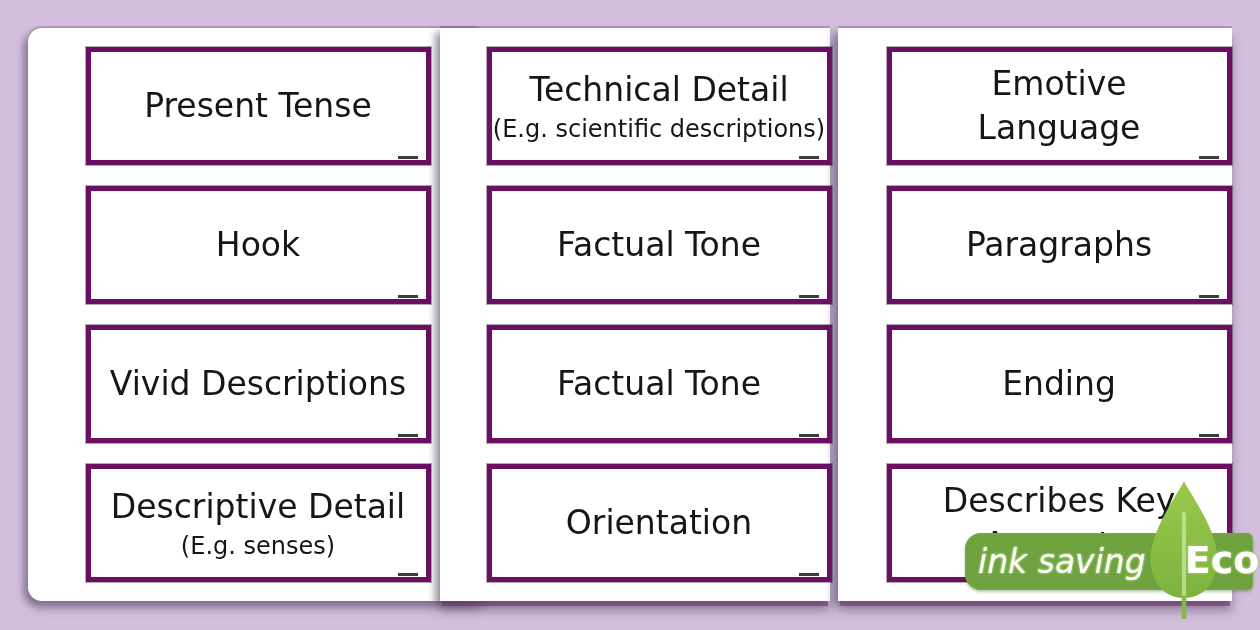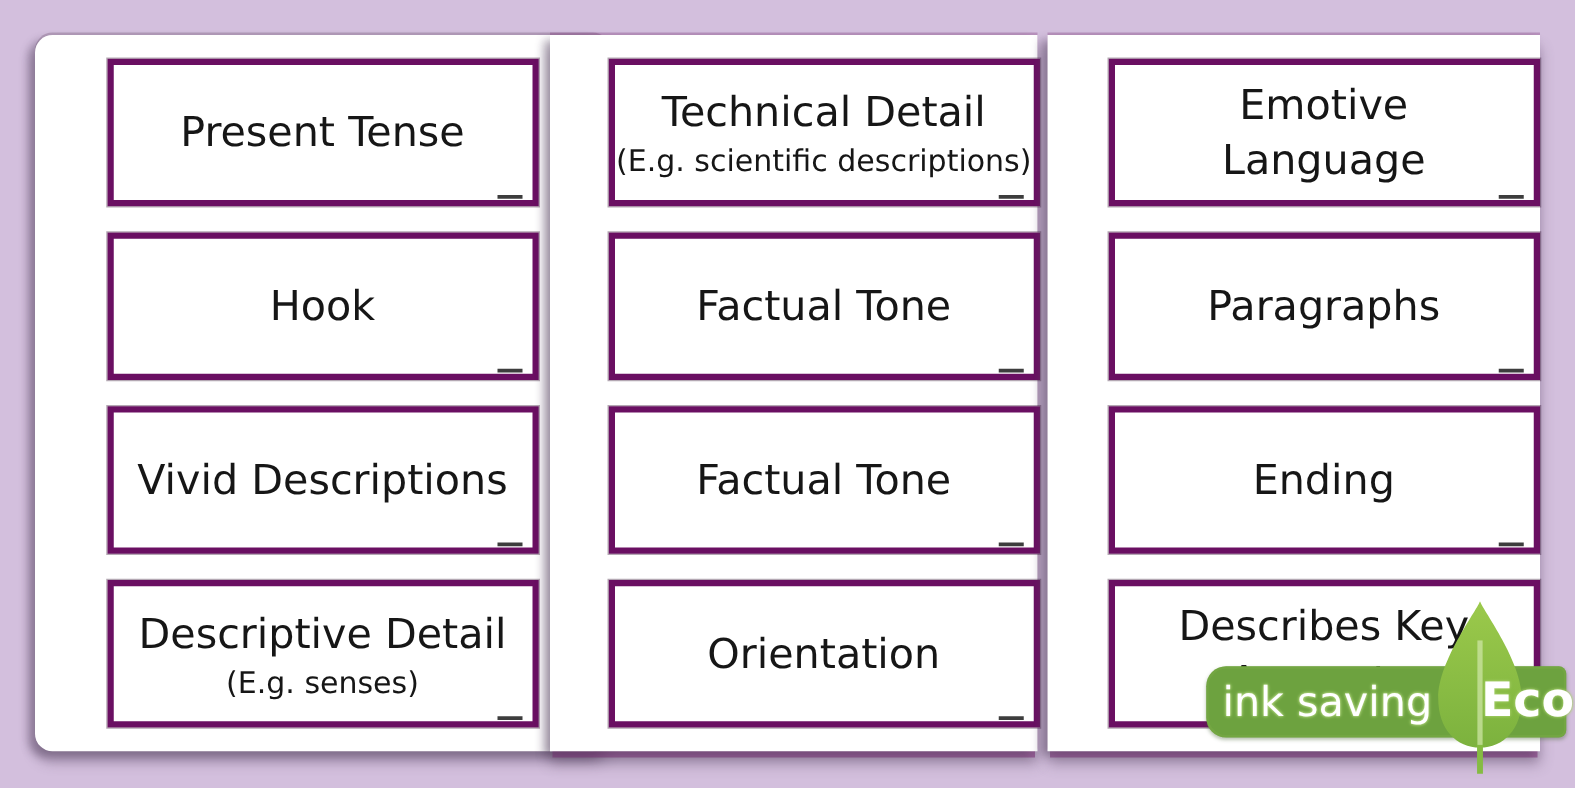--- a/index.html
+++ b/index.html
@@ -47,20 +47,21 @@
   .eco-band{
     position:absolute;left:965px;top:533px;width:288px;height:57px;z-index:5;
     background:var(--green,#6da23f);border-radius:16px 6px 6px 16px;
     box-shadow:inset 0 0 0 2px rgba(120,170,70,.55), 0 2px 3px rgba(60,90,40,.35);
     display:flex;align-items:center;
   }
   .eco-band-label{
     padding-left:13px;font-size:33px;color:#ffffff;
     text-shadow:0 0 2px #b9dc86,0 0 3px #b9dc86;
     white-space:nowrap;
+    font-style:italic;
   }
   .eco-leaf{position:absolute;left:1142px;top:481px;z-index:6;}
   .eco-text{
     position:absolute;left:1146px;top:538px;width:80px;z-index:7;
     text-align:center;font-size:38px;font-weight:bold;color:#ffffff;
     text-shadow:0 0 2px #a6cf6b,0 0 3px #a6cf6b;
     margin-left:36px;
   }
 </style>
 </head>

